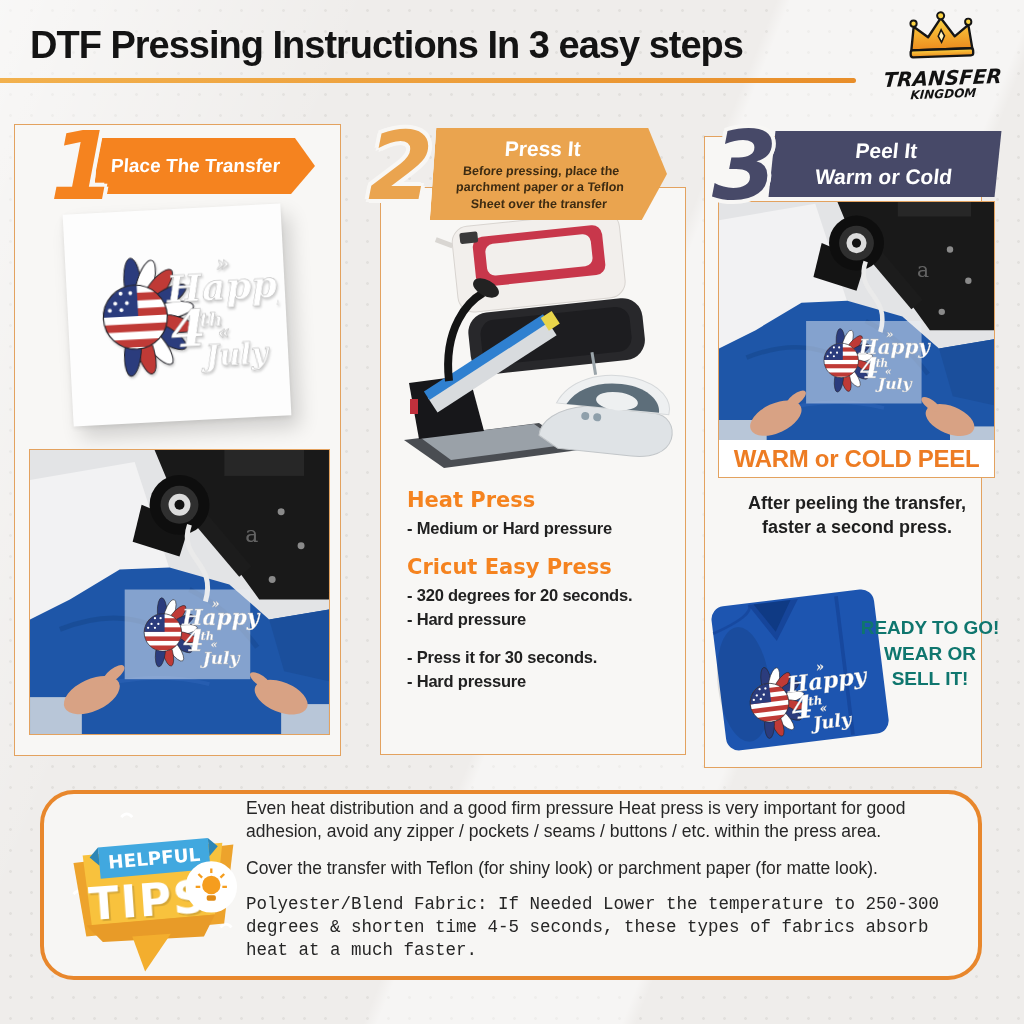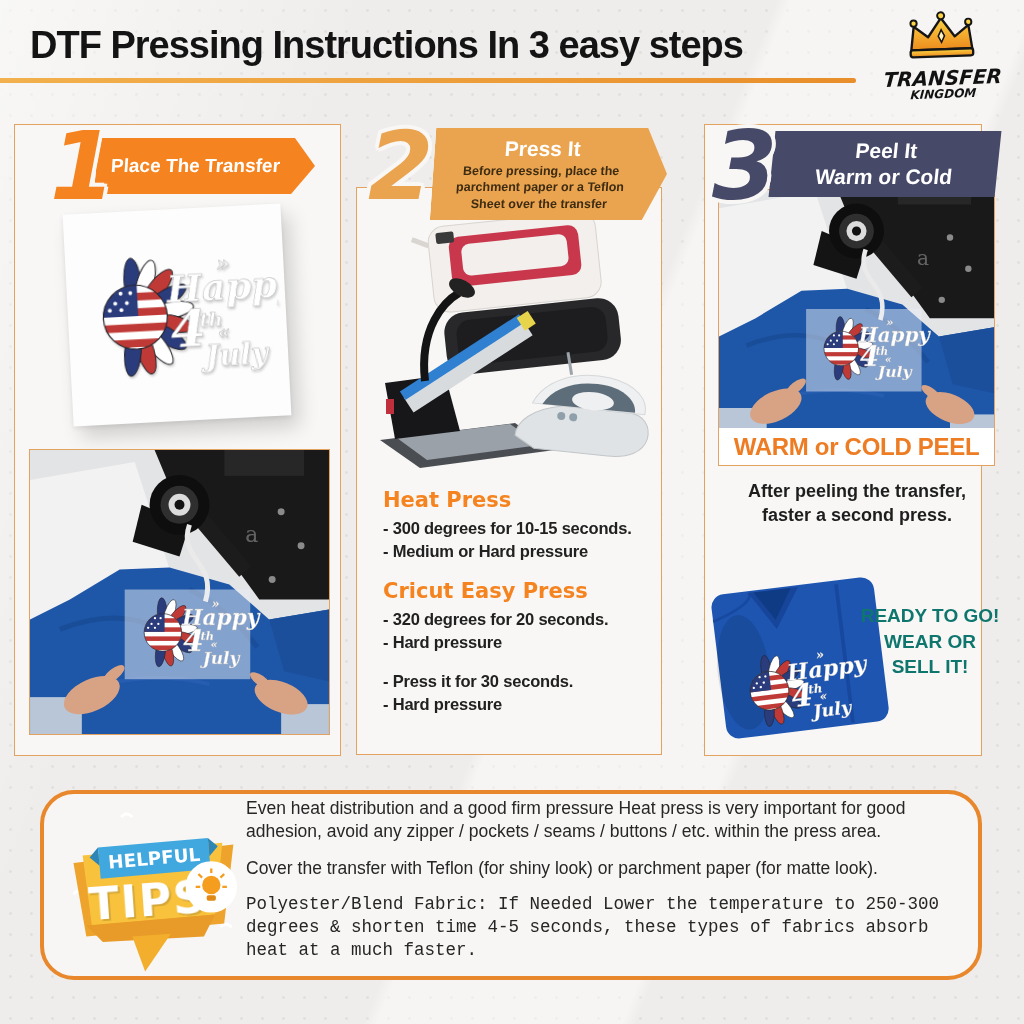--- a/index.html
+++ b/index.html
@@ -20,22 +20,22 @@
         background:linear-gradient(90deg,#f2b14e,#e88e2a);}
   .logo{left:876px;top:8px;width:132px;z-index:3;text-align:center;transform:rotate(-2deg);}
   .logo-t1{font-family:"DejaVu Sans",sans-serif;font-weight:bold;font-style:italic;font-size:20px;
         color:#121212;line-height:1;transform:skewX(-6deg);letter-spacing:0;}
   .logo-t2{font-family:"DejaVu Sans",sans-serif;font-weight:bold;font-style:italic;font-size:12px;
         color:#121212;line-height:1.1;transform:skewX(-6deg);}
 
   
   .card{position:absolute;background:#f8f7f5;border:1px solid #e3a25f;z-index:1;box-sizing:border-box;}
   .card1{left:14px;top:124px;width:327px;height:632px;}
-  .card2{left:356px;top:187px;width:306px;height:568px;}
-  .card3{left:704px;top:124px;width:278px;height:632px;}
+  .card2{left:380px;top:187px;width:306px;height:568px;}
+  .card3{left:704px;top:136px;width:278px;height:632px;}
 
   
   .ribbon{position:absolute;z-index:4;transform:skewX(-4deg);color:#fff;font-weight:bold;
         display:flex;flex-direction:column;align-items:center;justify-content:center;box-sizing:border-box;}
   .rib-arrow{clip-path:polygon(0 0,calc(100% - 22px) 0,100% 50%,calc(100% - 22px) 100%,0 100%);padding-right:20px;}
   .ribbon1{left:96px;top:138px;width:219px;height:56px;background:#f5831f;font-size:19px;}
   .ribbon2{left:433px;top:128px;width:234px;height:92px;background:#eaa44f;padding:4px 26px 4px 8px;}
   .ribbon2 .rb-title{font-size:21px;line-height:1.2;}
   .ribbon2 .rb-note{font-size:12.5px;line-height:1.3;font-weight:bold;color:#3d2b12;margin-top:2px;
         text-align:center;width:198px;}
@@ -245,21 +245,20 @@
           <path d="M176,204 C186,185 211,176 239,179 C259,182 269,193 269,203 Z" fill="#5d6e7a"></path>
           <ellipse cx="226" cy="196" rx="21" ry="9" fill="#eef0f1"></ellipse>
           <circle cx="196" cy="214" r="4" fill="#8fa0ab"></circle>
             <circle cx="208" cy="214" r="4" fill="#8fa0ab"></circle>
         </g>
       </svg>
     </div>
     <div class="specs">
       <div class="spec-sec">
         <div class="spec-h">Heat Press</div>
-        <div class="spec-l">- 300 degrees for 10-15 seconds.</div>
         <div class="spec-l">- Medium or Hard pressure</div>
       </div>
       <div class="spec-sec">
         <div class="spec-h">Cricut Easy Press</div>
         <div class="spec-l">- 320 degrees for 20 seconds.</div>
         <div class="spec-l">- Hard pressure</div>
       </div>
       <div class="spec-sec">
         <div class="spec-l">- Press it for 30 seconds.</div>
         <div class="spec-l">- Hard pressure</div>

